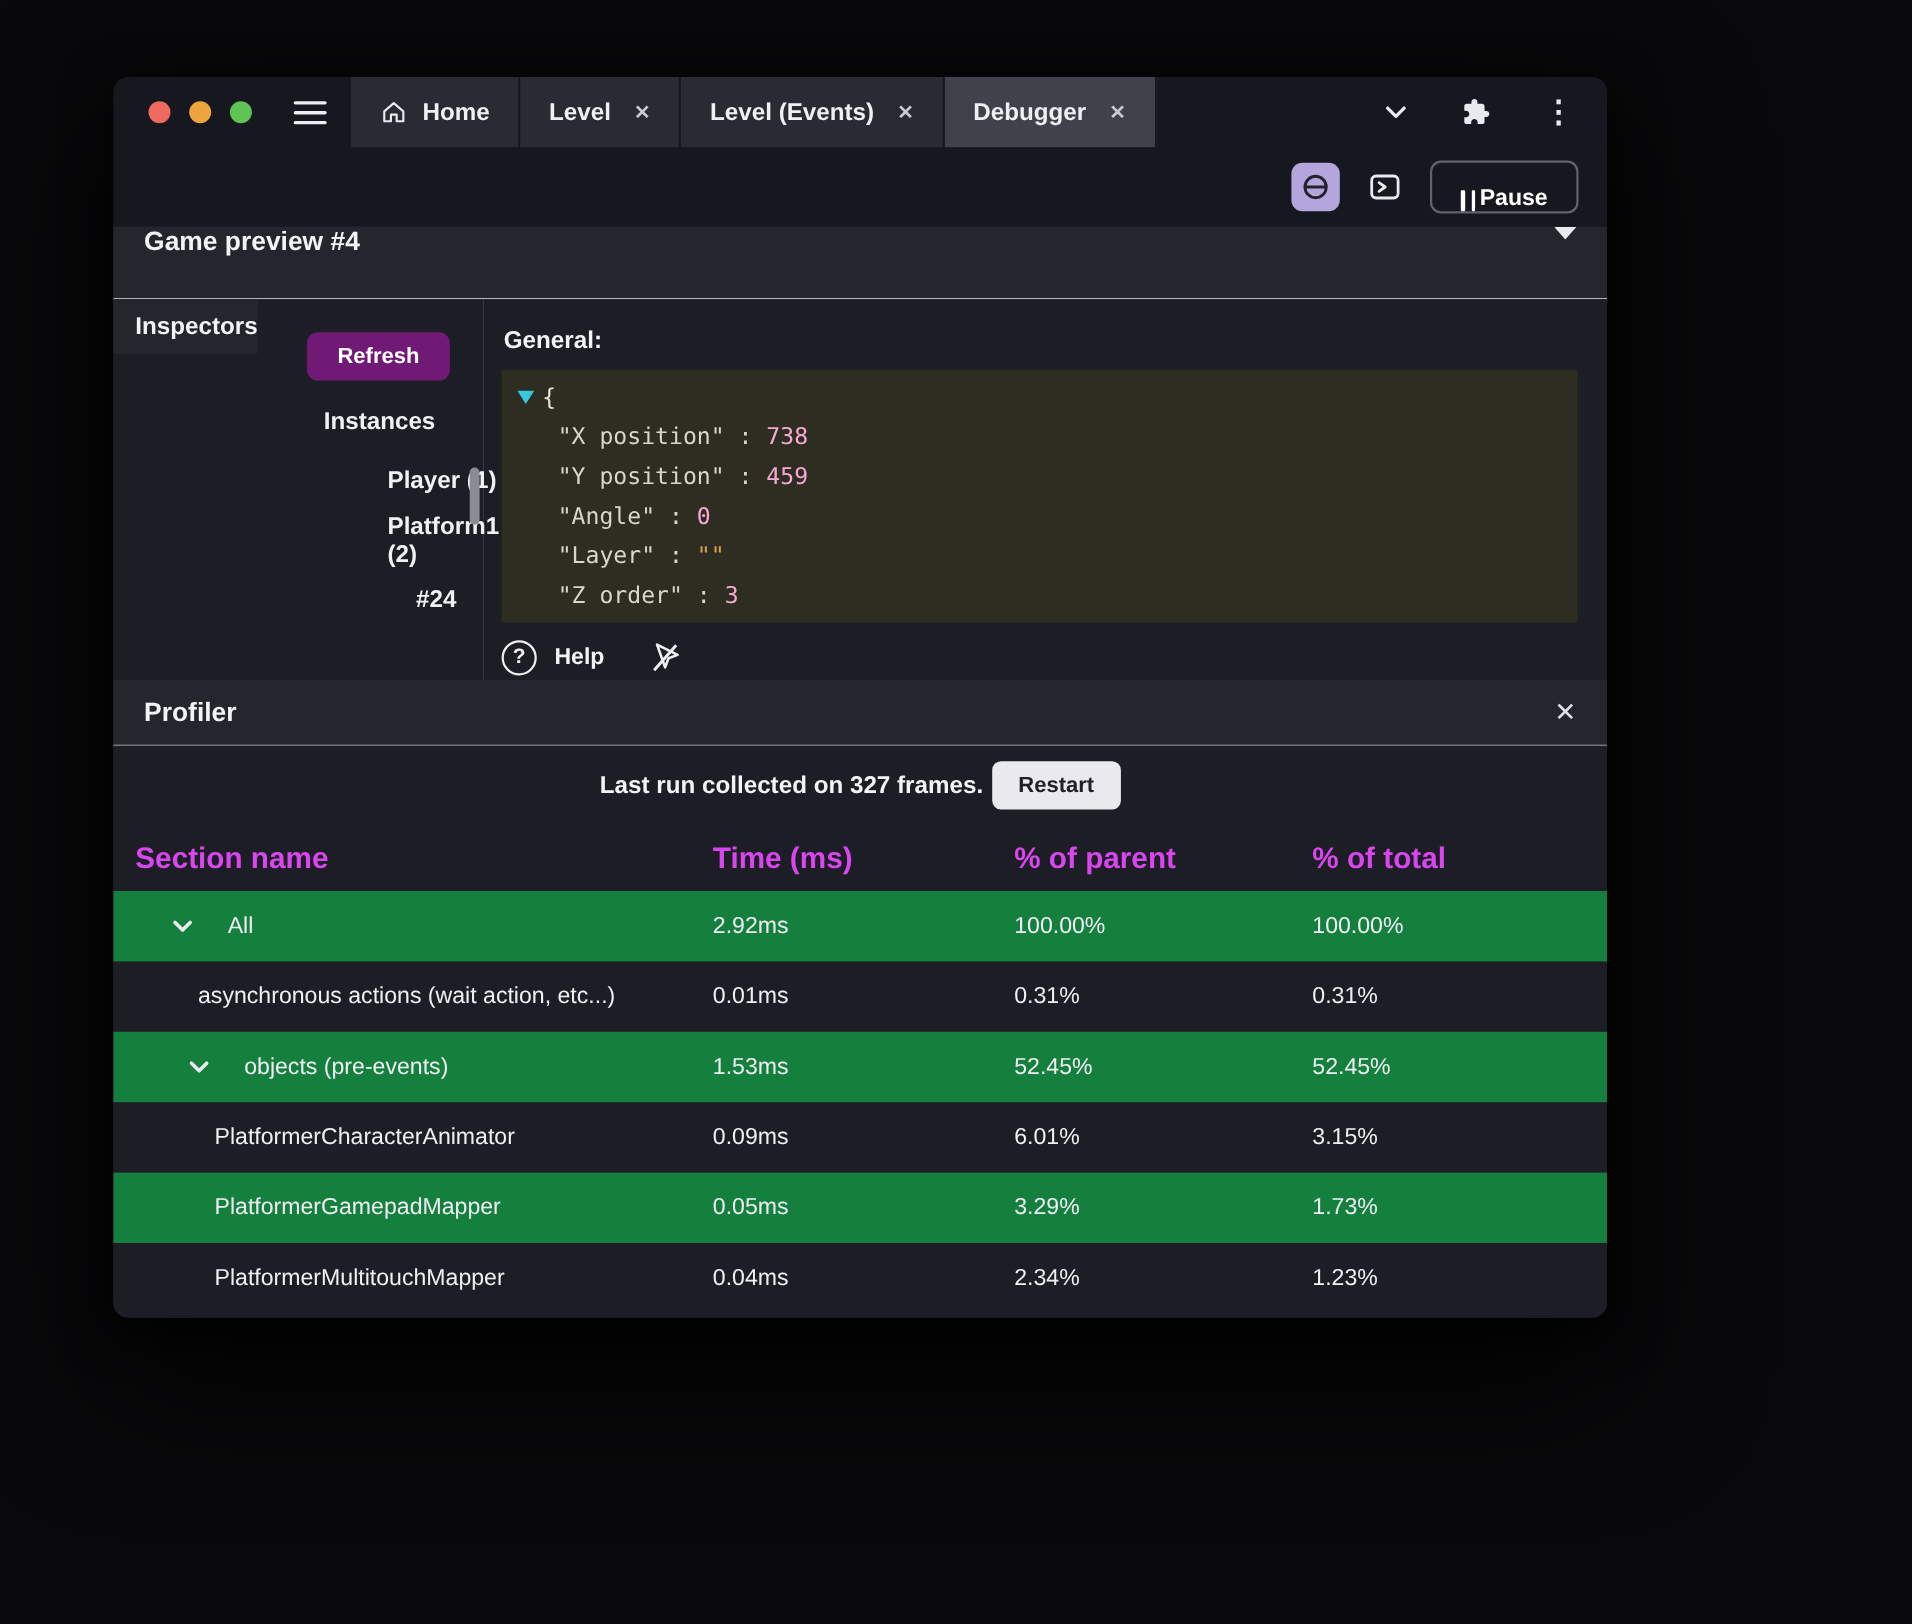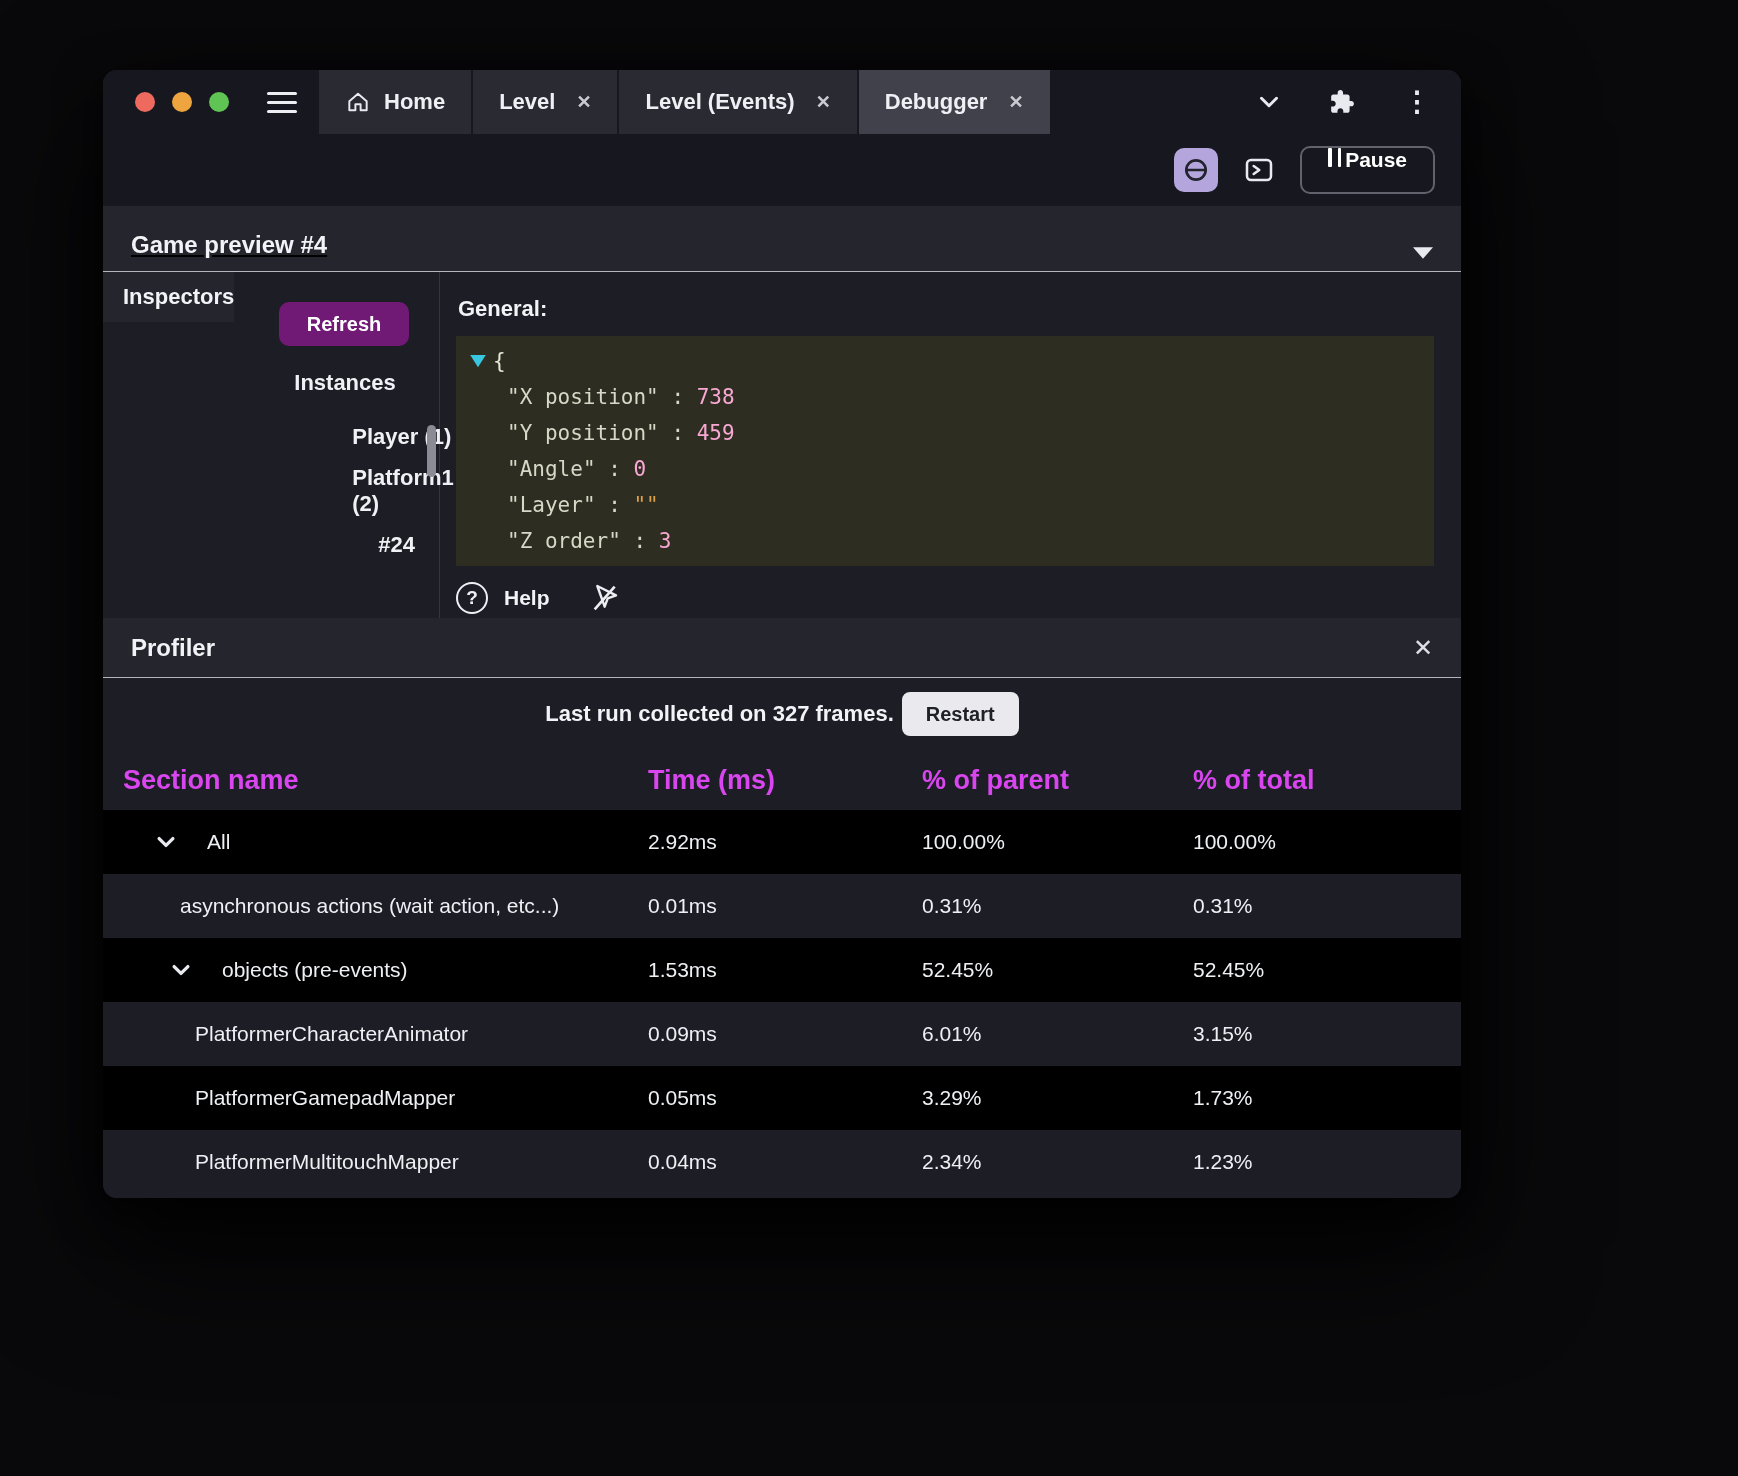--- a/index.html
+++ b/index.html
@@ -29,27 +29,27 @@
   .tab-close { font-size:18px; color:#c9cad2; margin-left:8px; }
 
   .titlebar-right { margin-left:auto; display:flex; align-items:center; gap:48px; padding-right:30px; }
   .kebab { font-size:28px; font-weight:700; color:#e9eaf0; line-height:1; cursor:pointer; }
 
   
   .toolbar { height:72px; background:#17171f; display:flex; align-items:center; justify-content:flex-end; gap:20px; padding-right:26px; flex:none; }
   .lavender-btn { width:44px; height:44px; border-radius:10px; background:#b4a6dd; display:flex; align-items:center; justify-content:center; border:none; cursor:pointer; }
   .console-btn { width:42px; height:42px; display:flex; align-items:center; justify-content:center; background:transparent; border:none; cursor:pointer; }
   .pause-btn { height:48px; border:2px solid #62626d; border-radius:10px; background:transparent;
-               display:flex; align-items:flex-start; gap:4px; padding:0 26px; color:#fff; font-weight:700; font-size:21px; cursor:pointer; }
+               display:flex; align-items:flex-end; gap:4px; padding:0 26px; color:#fff; font-weight:700; font-size:21px; cursor:pointer; }
   .pause-bars { display:flex; gap:6px; }
   .pause-bars i { display:block; width:3.5px; height:19px; background:#fff; border-radius:1px; }
 
   
   .preview-header { height:66px; background:#25252e; border-bottom:1px solid rgba(236,236,242,0.72);
-                    display:flex; align-items:flex-end; padding:12px 28px; flex:none;text-decoration:underline; }
+                    display:flex; align-items:flex-start; padding:0 28px; flex:none; }
   .preview-title { font-size:24px; font-weight:700; color:#f2f3f7; }
   .preview-caret { margin-left:auto; display:flex; cursor:pointer; }
 
   
   .split { height:346px; display:flex; flex:none; background:#1d1d26; }
   .left { width:337px; flex:none; border-right:1px solid #35353f; position:relative; display:flex; flex-direction:row; }
   .left-header { height:50px; background:#25252e; display:flex; align-items:center; padding-left:20px;
                  font-size:22px; font-weight:700; color:#f2f3f7; flex:none; }
   .left-body { padding-top:30px; display:flex; flex-direction:column; }
   .refresh { align-self:center; height:44px; padding:0 28px; border:none; border-radius:10px;
@@ -90,21 +90,21 @@
   .profiler-body { flex:1; background:#1d1d26; display:flex; flex-direction:column; }
   .status-row { height:72px; display:flex; align-items:center; justify-content:center; gap:6px; flex:none; }
   .status-text { font-size:22px; font-weight:600; color:#f2f3f7; }
   .restart { height:44px; padding:0 24px; margin-left:2px; border:none; border-radius:8px;
              background:#e9e9ee; color:#202029; font-weight:700; font-size:20px; cursor:pointer; }
 
   .grid4 { display:grid; grid-template-columns:545px 274px 271px 1fr; align-items:center; }
   .table-header { height:60px; font-weight:700; font-size:27px; color:#d946ef; flex:none; }
   .table-header .cell:first-child { padding-left:20px; }
   .prow { height:64px; font-size:21px; color:#eef0f4; flex:none; }
-  .prow.even { background:#000000; }
+  .prow.even { background:#15803d; }
   .cell.name { display:flex; align-items:center; gap:30px; }
   .ind-all  { padding-left:52px; }
   .ind-async{ padding-left:77px; }
   .ind-obj  { padding-left:67px; }
   .ind-leaf { padding-left:92px; }
   .chev { display:flex; cursor:pointer; }
 </style>
 </head>
 <body>
 

